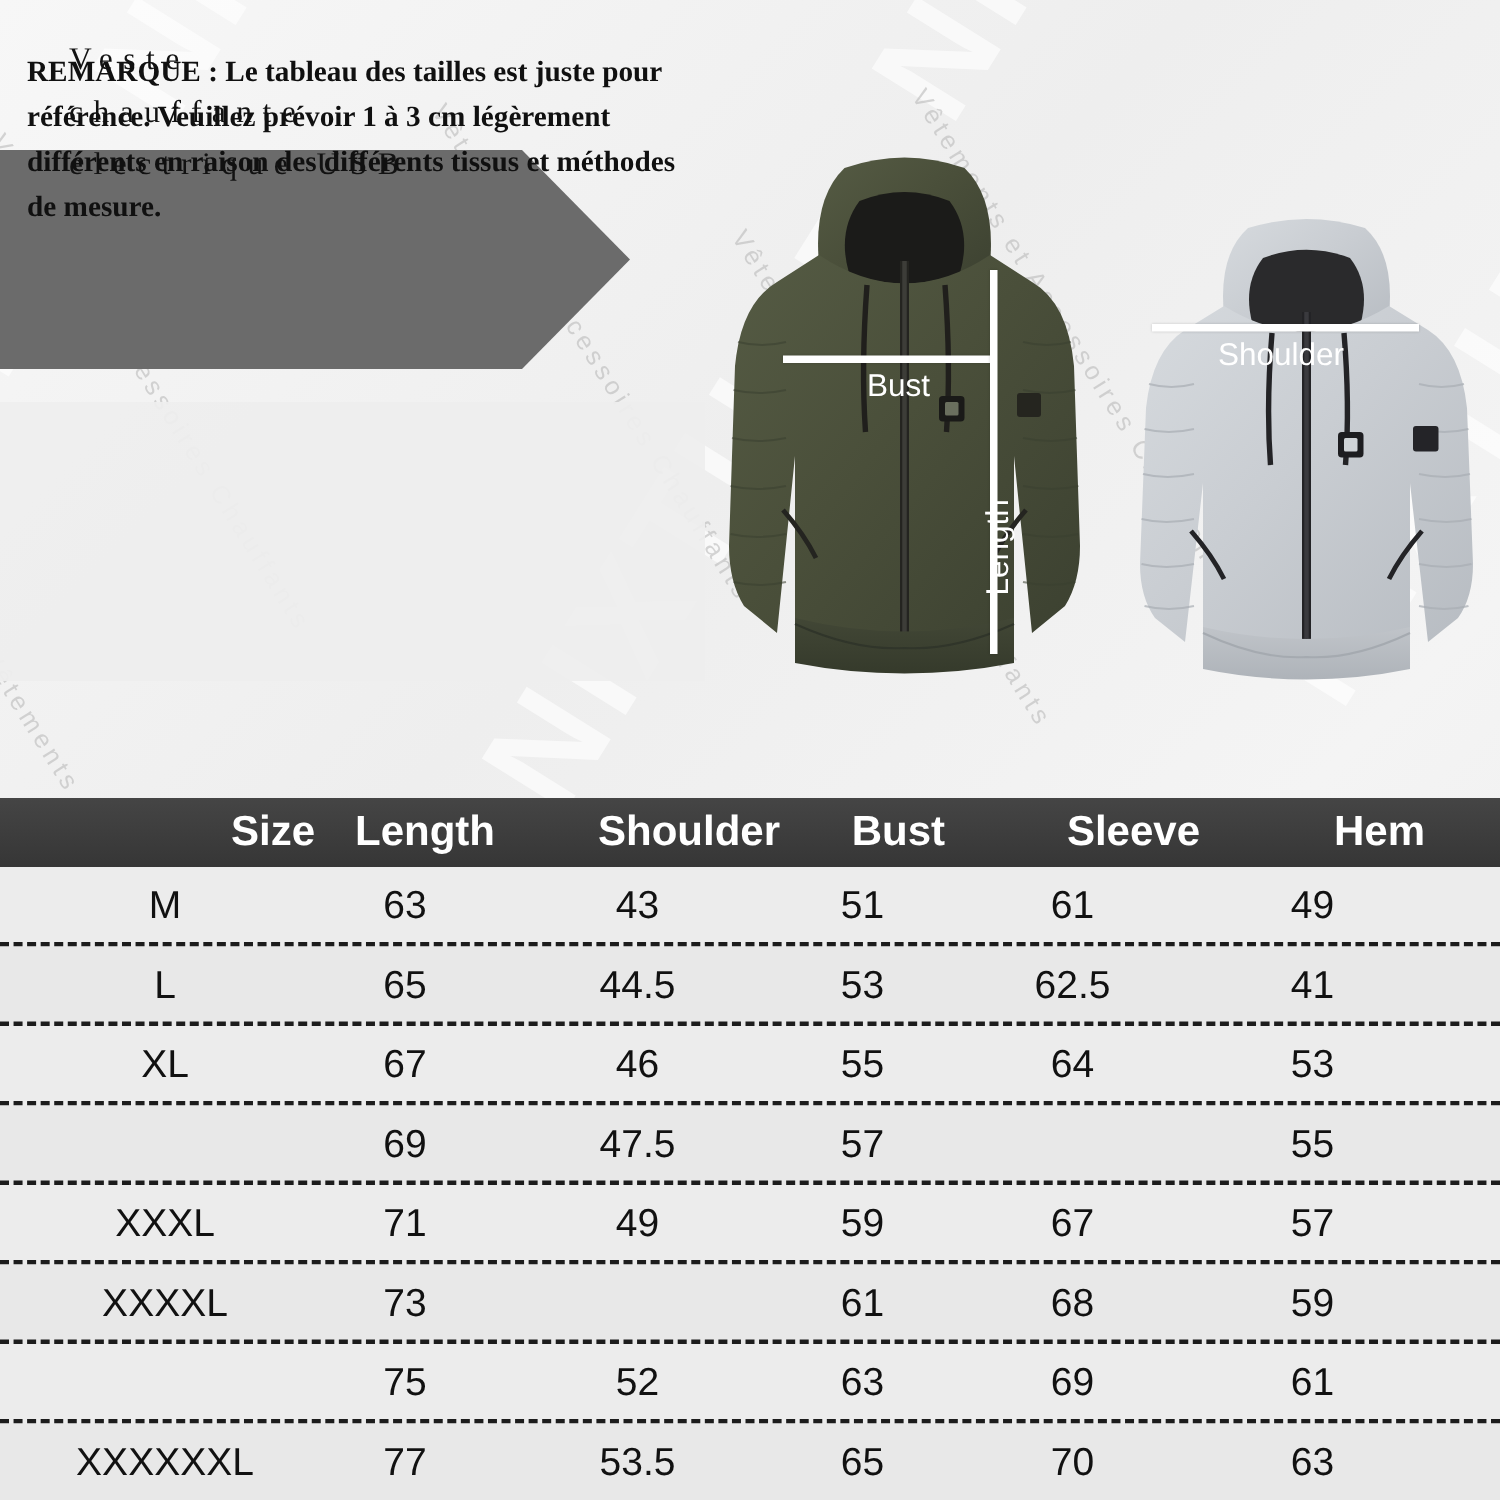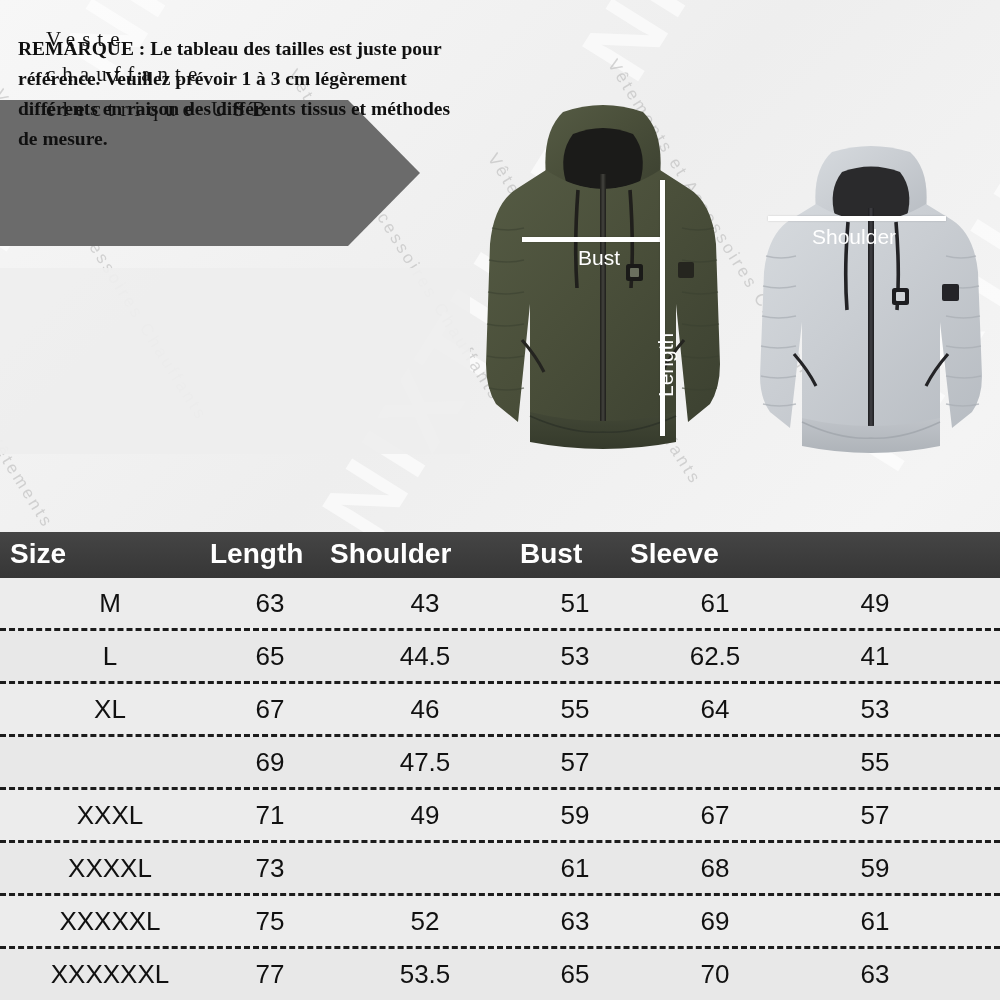--- a/index.html
+++ b/index.html
@@ -117,21 +117,21 @@
   }
   #thead {
     position:relative;
     width:1000px; height:46px;
     background:#3c3c3c;
     background:linear-gradient(180deg,#454545 0%,#363636 100%);
   }
   #thead .cell {
     position:absolute;
     top:0; height:46px; line-height:44px;
-    text-align:left;
+    text-align:right;
     font-family:"Liberation Sans", sans-serif;
     font-weight:bold;
     font-size:28px;
     color:#ffffff;
   }
   #tbody { position:relative; width:1000px; }
   .trow {
     position:relative;
     width:1000px; height:53px;
     background:#ececec;
@@ -297,20 +297,21 @@
   </div>
 
   <div id="size-table">
 
     <div id="thead">
       <div class="cell c0">Size</div>
       <div class="cell c1">Length</div>
       <div class="cell c2">Shoulder</div>
       <div class="cell c3">Bust</div>
       <div class="cell c4">Sleeve</div>
+      <div class="cell c5">Hem</div>
     </div>
 
     <div id="tbody">
 
       <div class="trow">
         <div class="cell c0">M</div>
         <div class="cell c1">63</div>
         <div class="cell c2">43</div>
         <div class="cell c3">51</div>
         <div class="cell c4">61</div>
@@ -359,21 +360,20 @@
       <div class="trow">
         <div class="cell c0">XXXXL</div>
         <div class="cell c1">73</div>
         <div class="cell c3">61</div>
         <div class="cell c4">68</div>
         <div class="cell c5">59</div>
         <div class="divider"></div>
       </div>
 
       <div class="trow">
-        <div class="cell c0">XXXXXL</div>
         <div class="cell c1">75</div>
         <div class="cell c2">52</div>
         <div class="cell c3">63</div>
         <div class="cell c4">69</div>
         <div class="cell c5">61</div>
         <div class="divider"></div>
       </div>
 
       <div class="trow">
         <div class="cell c0">XXXXXXL</div>

